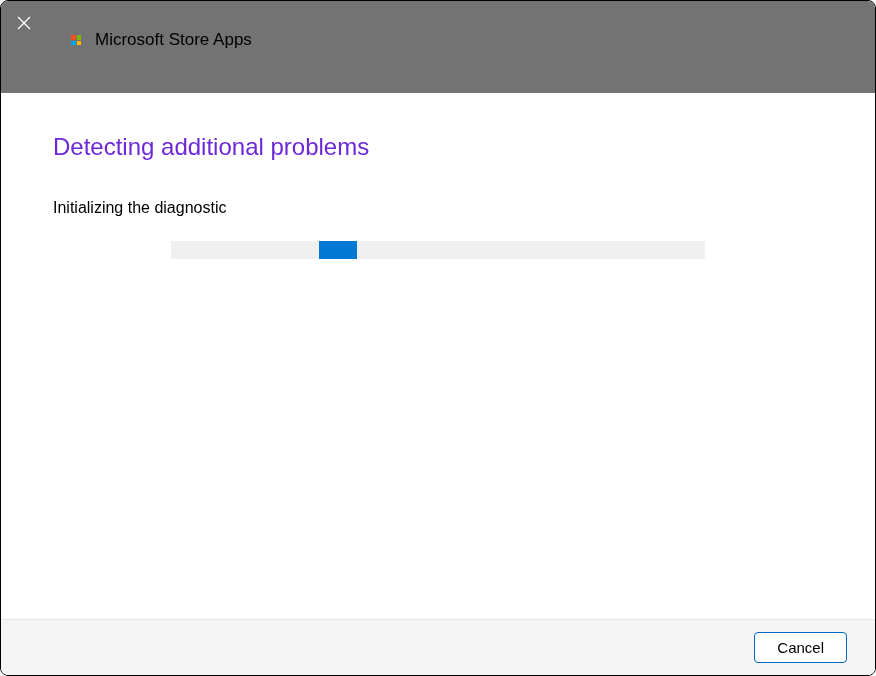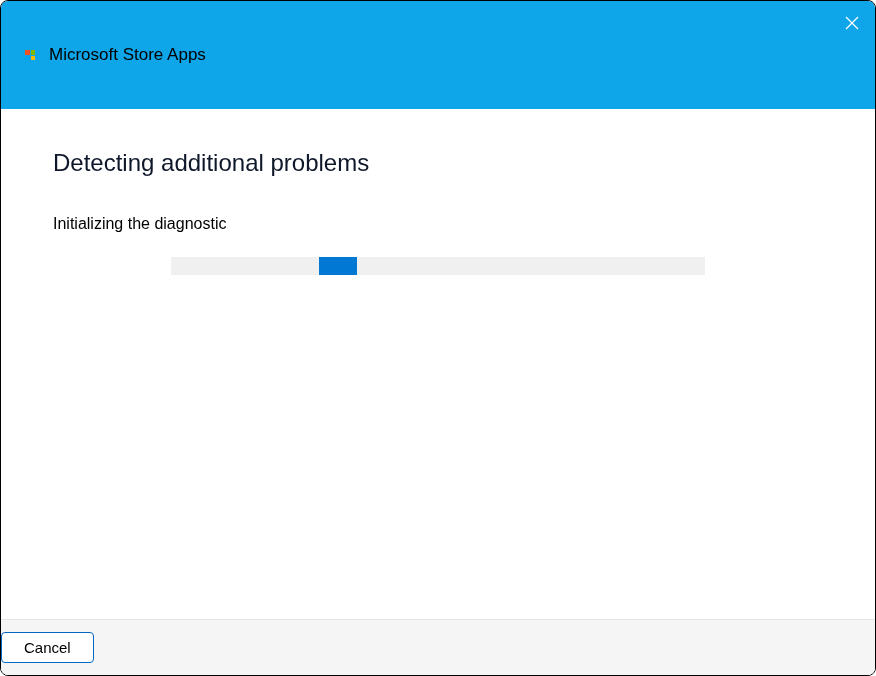--- a/index.html
+++ b/index.html
@@ -18,24 +18,23 @@
       width: 876px;
       height: 676px;
       border: 1px solid #000;
       border-radius: 8px;
       overflow: hidden;
       display: flex;
       flex-direction: column;
       background: #fff;
     }
     .titlebar {
-      background: #0ea5e9;
-      height: 108px;
+      background: #737373;
+      height: 92px;
       display: flex;
-      flex-direction: column;
       position: relative;
     }
     .titlebar-top {
       height: 44px;
       display: flex;
       justify-content: flex-end;
       align-items: center;
     }
     .close-btn {
       width: 46px;
@@ -88,21 +87,21 @@
     .app-title {
       color: #000;
       font-size: 17px;
     }
     .content {
       flex: 1;
       padding: 40px 52px 0 52px;
       background: #fff;
     }
     .heading {
-      color: #0f172a;
+      color: #6d28d9;
       font-size: 24px;
       font-weight: 400;
       margin-bottom: 38px;
     }
     .status-text {
       color: #000;
       font-size: 16px;
       margin-bottom: 24px;
     }
     .progress-container {
@@ -121,20 +120,21 @@
       left: 148px;
       width: 38px;
       height: 18px;
       background: #0078d4;
     }
     .footer {
       height: 56px;
       background: #f5f5f5;
       border-top: 1px solid #e6e6e6;
       display: flex;
+      justify-content: flex-end;
       align-items: center;
       padding-right: 28px;
     }
     .cancel-btn {
       background: #fff;
       border: 1px solid #0067c0;
       border-radius: 4px;
       padding: 6px 22px;
       font-size: 15px;
       color: #000;

